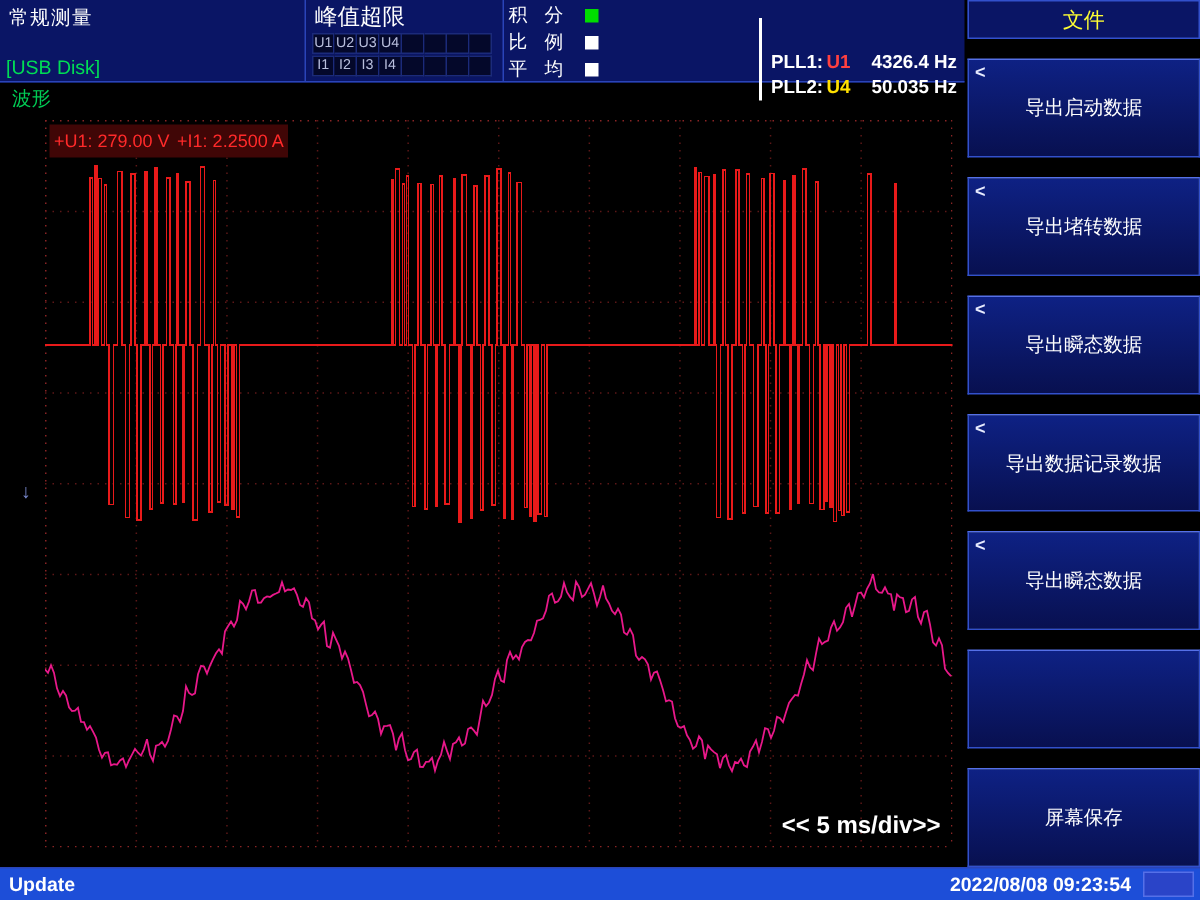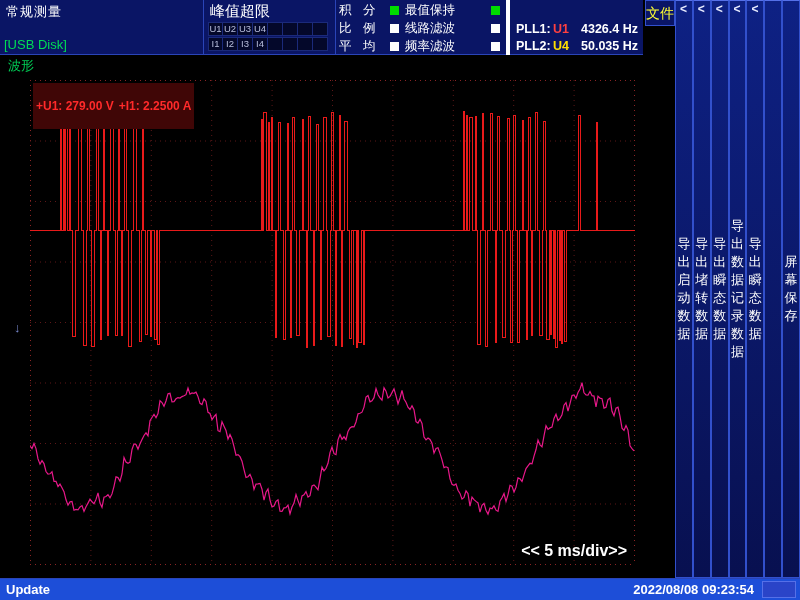--- a/index.html
+++ b/index.html
@@ -29,47 +29,47 @@
   .chk{width:9px;height:9px;display:inline-block;flex:none}
   .chk.on{background:#00dd00}
   .chk.off{background:#ffffff}
   .calc-row .chk{margin-left:13px}
 
   #filter-block{left:405px;top:1px;width:99px}
   .filt-row{display:flex;align-items:center;height:18px}
   .flabel{color:#fff;font-size:12.5px}
   .filt-row .chk{margin-left:auto;margin-right:4px}
 
-  #pll{left:506px;top:0;width:137px;height:55px;border-left:4px solid #ffffff;padding-top:20px}
+  #pll{left:506px;top:12px;width:137px;height:55px;border-left:2px solid #ffffff;padding-top:20px}
   .pll-row{display:flex;align-items:center;height:17px;padding:0 5px 0 6px}
   .pll-lbl{color:#fff;font-weight:bold;font-size:12.5px;width:37px}
   .pll-src{font-weight:bold;font-size:12.5px;width:24px}
   .src-red{color:#ff4040}
   .src-yel{color:#ffe000}
   .pll-val{color:#fff;font-weight:bold;font-size:12.5px;flex:1;text-align:right}
 
   
   #view-tab{left:8px;top:57px;color:#00cc55;font-size:13px}
   #trig{left:14px;top:320px;color:#7a8ad0;font-size:13px}
 
   
   #scope{left:30px;top:80px;width:605px;height:485px;background:#000}
   #scope svg{position:absolute;left:0;top:0}
-  #scope-top-label{position:absolute;left:3px;top:3px;font-size:12px;font-weight:bold;
-    background:#400606;padding:16px 3px;white-space:nowrap}
+  #scope-top-label{position:absolute;left:3px;top:3px;font-size:12px;font-weight:normal;
+    background:#400606;padding:4px 3px;white-space:nowrap}
   #scope-top-label .lblu{color:#ff2a2a}
   #scope-top-label .lbli{color:#ff2a2a;margin-left:5px}
   #scope-bot-label{position:absolute;left:3px;bottom:5px;font-size:12px;font-weight:bold;
     padding:0 3px;white-space:nowrap}
   #scope-bot-label .lblu{color:#ff3040}
   #scope-bot-label .lbli{color:#ff2d9a;margin-left:5px}
   #timebase{position:absolute;right:8px;bottom:5px;color:#fff;font-size:16px;font-weight:bold}
 
   
-  #sidebar{left:645px;top:0;width:155px;height:578px;display:flex;flex-direction:row;gap:0}
+  #sidebar{left:645px;top:0;width:155px;height:578px;display:flex;flex-direction:column;gap:13px}
   #sidebar-title{height:26px;flex:none;background:#0a1565;border:1px solid #3250cc;
     color:#ffff33;font-size:14px;text-align:center;line-height:24px}
   .sbtn{position:relative;flex:1;background:linear-gradient(180deg,#0e2184,#081050);
     border:1px solid #3250cc;border-top-color:#5570e8;color:#fff;font-size:13px;
     display:flex;align-items:center;justify-content:center;text-align:center;cursor:pointer}
   .sbtn .mark{position:absolute;left:4px;top:1px;font-size:12px;font-weight:bold;color:#e8ecff}
 
   
   #statusbar{left:0;top:578px;width:800px;height:22px;background:#1d4ed8;
     border-top:1px solid #2a44b8;color:#fff;font-size:13px;font-weight:bold}
@@ -125,34 +125,20 @@
         <span class="cchar b">例</span>
         <span class="chk off"></span>
       </div>
       <div class="calc-row">
         <span class="cchar">平</span>
         <span class="cchar b">均</span>
         <span class="chk off"></span>
       </div>
     </div>
 
-    <div id="filter-block" class="abs">
-      <div class="filt-row">
-        <span class="flabel">最值保持</span>
-        <span class="chk on"></span>
-      </div>
-      <div class="filt-row">
-        <span class="flabel">线路滤波</span>
-        <span class="chk off"></span>
-      </div>
-      <div class="filt-row">
-        <span class="flabel">频率滤波</span>
-        <span class="chk off"></span>
-      </div>
-    </div>
 
     <div id="pll" class="abs">
       <div class="pll-row">
         <span class="pll-lbl">PLL1:</span>
         <span class="pll-src src-red">U1</span>
         <span class="pll-val">4326.4 Hz</span>
       </div>
       <div class="pll-row">
         <span class="pll-lbl">PLL2:</span>
         <span class="pll-src src-yel">U4</span>

